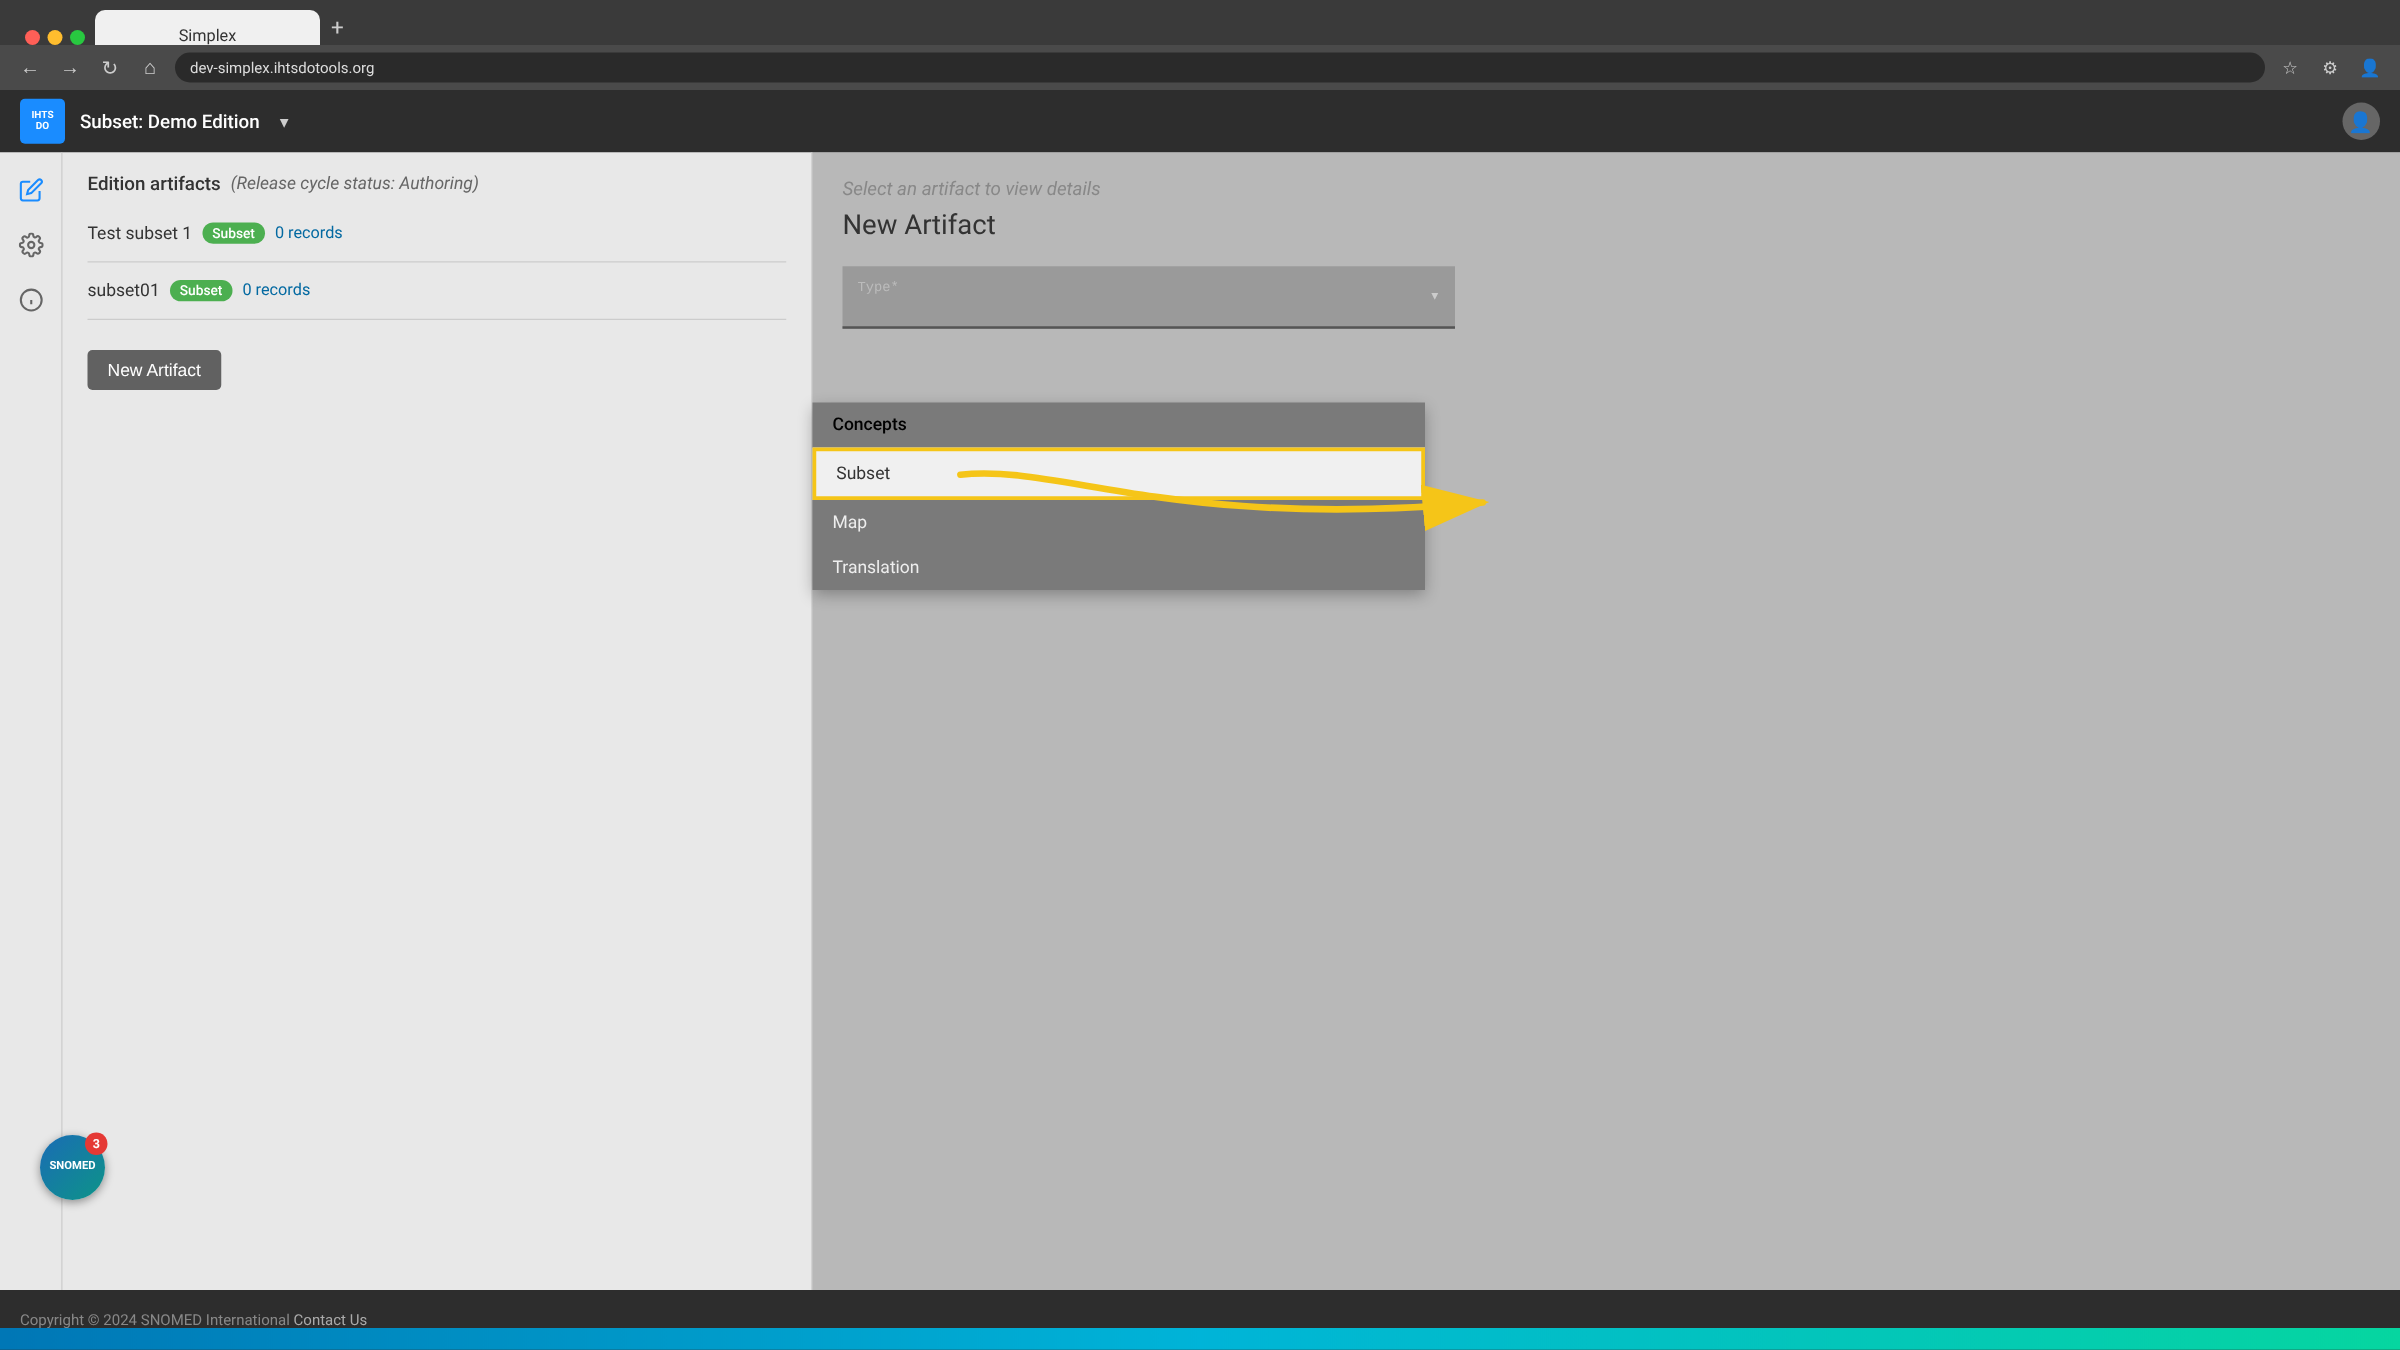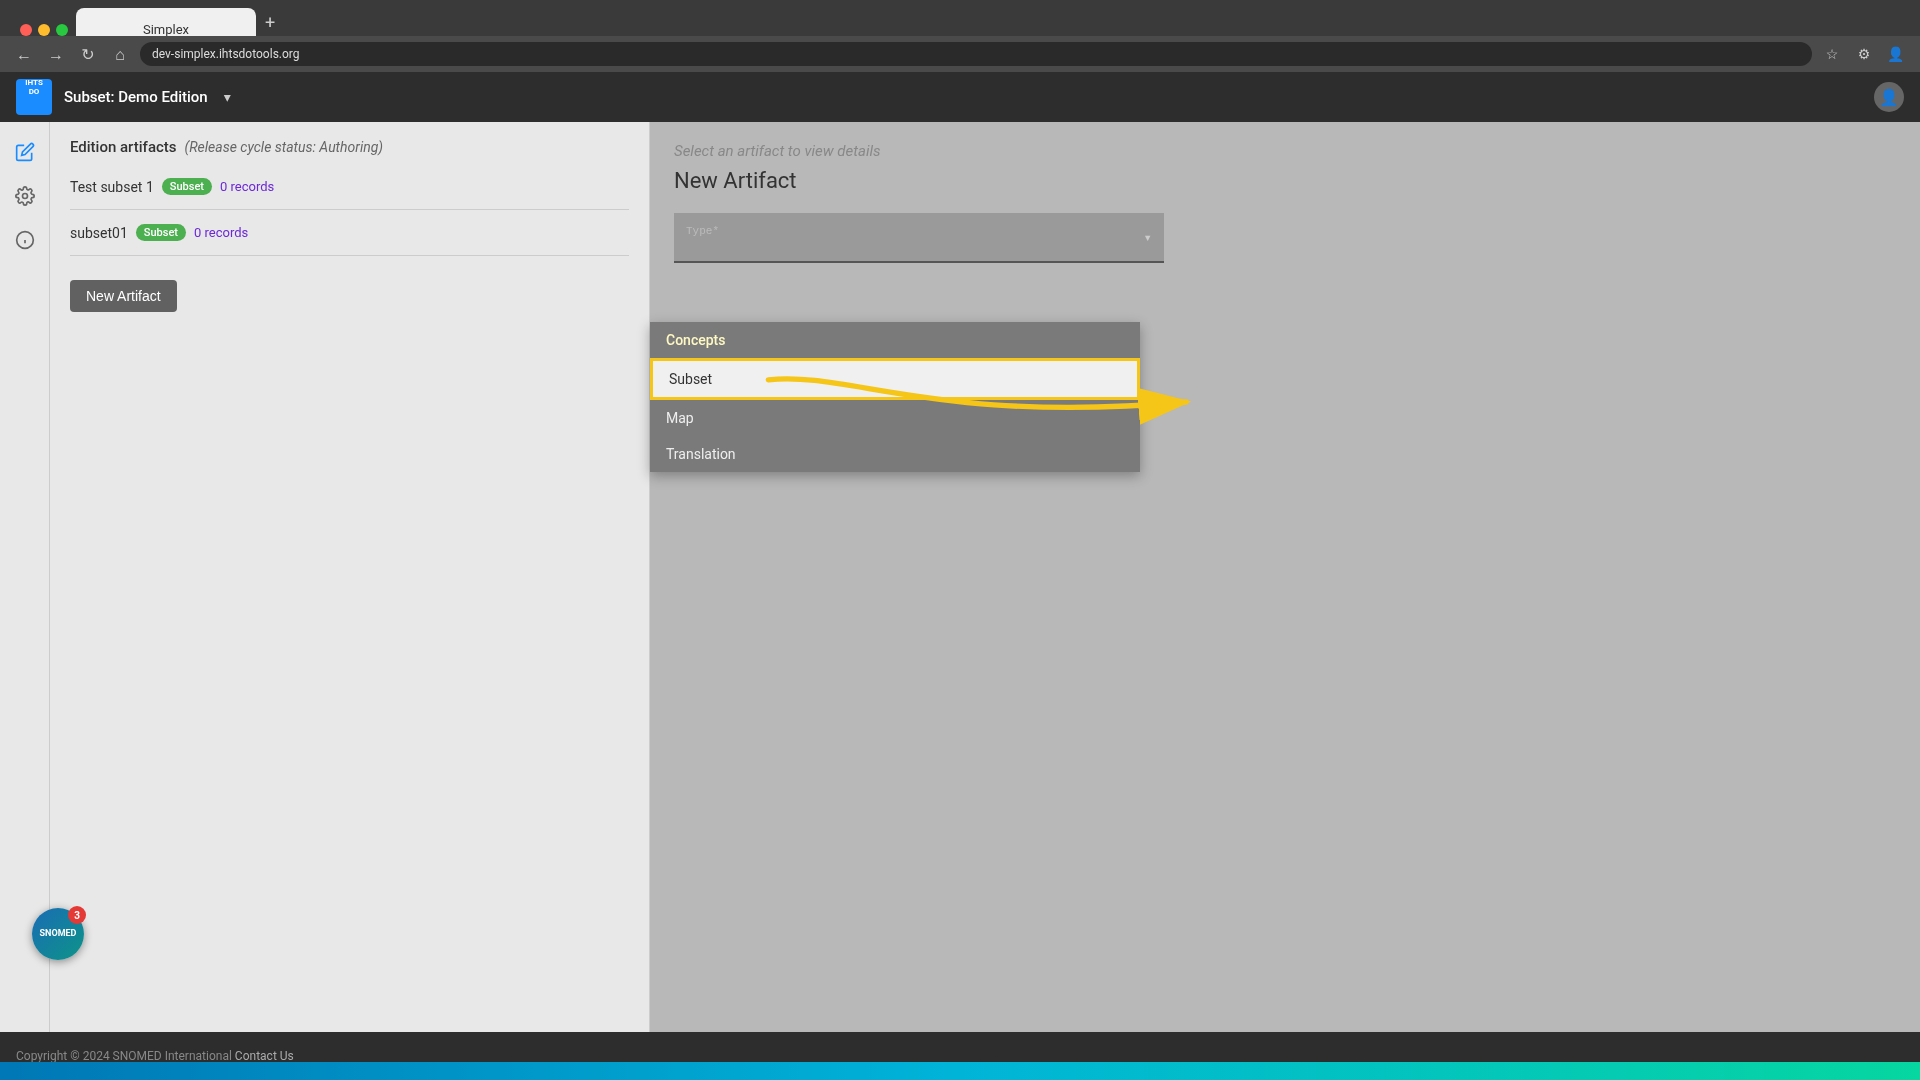--- a/index.html
+++ b/index.html
@@ -128,20 +128,21 @@
       align-items: center;
       padding: 0 16px;
       gap: 12px;
     }
     .app-logo {
       background: #1a8cff;
       width: 36px;
       height: 36px;
       border-radius: 4px;
       display: flex;
+      align-items: center;
       justify-content: center;
       color: white;
       font-size: 9px;
       font-weight: bold;
       line-height: 1.2;
       text-align: center;
     }
     .app-title {
       color: white;
       font-size: 15px;
@@ -239,21 +240,21 @@
     }
     .badge-subset {
       background: #4caf50;
       color: white;
       font-size: 11px;
       padding: 2px 8px;
       border-radius: 10px;
       font-weight: 500;
     }
     .records-count {
-      color: #6d28d9;
+      color: #0369a1;
       font-size: 13px;
     }
     .divider {
       height: 1px;
       background: #ccc;
       margin: 8px 0;
     }
     .new-artifact-btn {
       background: #616161;
       color: white;
@@ -298,21 +299,21 @@
       position: absolute;
       top: 200px;
       left: 0;
       width: 490px;
       background: #7a7a7a;
       z-index: 100;
       box-shadow: 0 4px 12px rgba(0,0,0,0.3);
     }
     .dropdown-section-label {
       padding: 10px 16px;
-      color: #fef9c3;
+      color: #000000;
       font-size: 14px;
       font-weight: 500;
     }
     .dropdown-item {
       padding: 10px 16px;
       color: #eee;
       font-size: 14px;
       cursor: pointer;
     }
     .dropdown-item.highlighted {

